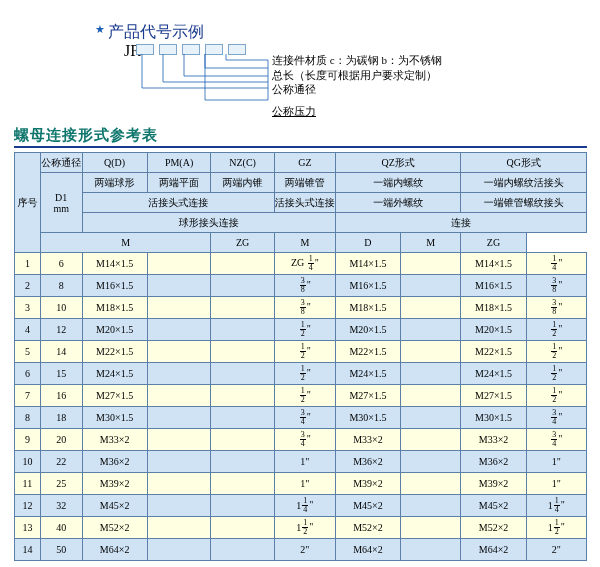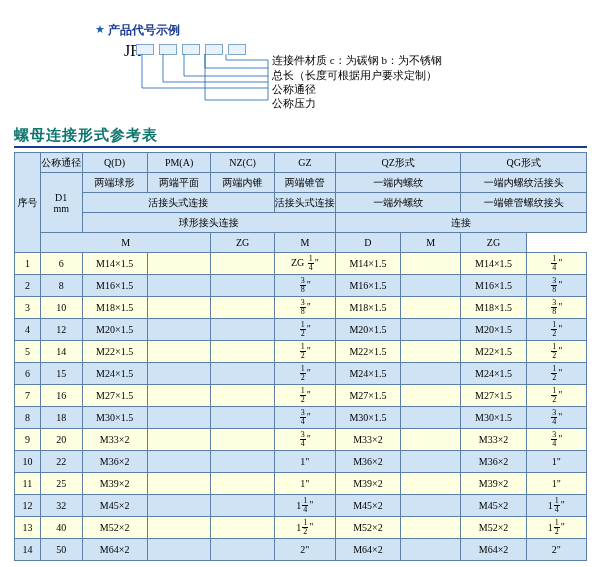--- a/index.html
+++ b/index.html
@@ -12,22 +12,22 @@
     overflow:hidden;
   }
   
   .legend{
     position:relative;
     height:118px;
   }
   .legend-title{
     position:absolute;
     left:108px;top:22px;
-    font-size:12px;
-    font-weight:bold;
+    font-size:16px;
+    font-weight:normal;
     color:#1a3a8f;
     white-space:nowrap;
   }
   .star{
     position:absolute;
     left:95px;top:23px;
     color:#1a5fb4;
     font-size:11px;
   }
   .code-label{
@@ -141,21 +141,21 @@
     <path d="M184,54 L184,76 L268,76" stroke="#1a5fb4" fill="none" stroke-width="0.8"></path>
     <path d="M205,54 L205,68 L268,68" stroke="#1a5fb4" fill="none" stroke-width="0.8"></path>
     <path d="M226,54 L226,60 L268,60" stroke="#1a5fb4" fill="none" stroke-width="0.8"></path>
     <path d="M268,100 L268,60" stroke="#1a5fb4" fill="none" stroke-width="0.8"></path>
     <path d="M205,54 L205,100 L268,100" stroke="#1a5fb4" fill="none" stroke-width="0.8"></path>
   </svg>
 
   <div class="ldesc" style="left:272px;top:68px;">总长（长度可根据用户要求定制）</div>
   <div class="ldesc" style="left:272px;top:53px;">连接件材质  c：为碳钢  b：为不锈钢</div>
   <div class="ldesc" style="left:272px;top:82px;">公称通径</div>
-  <div class="ldesc" style="left:272px;top:96px;">公称压力</div>
+  <div class="ldesc" style="left:272px;top:104px;text-decoration:underline;">公称压力</div>
 </div>
 
 <div class="tbl-title">螺母连接形式参考表</div>
 <div class="tbl-underline"></div>
 
 <div class="tbl-wrap">
 <table>
   <thead>
     <tr>
       <td class="seq" rowspan="5">序号</td>

